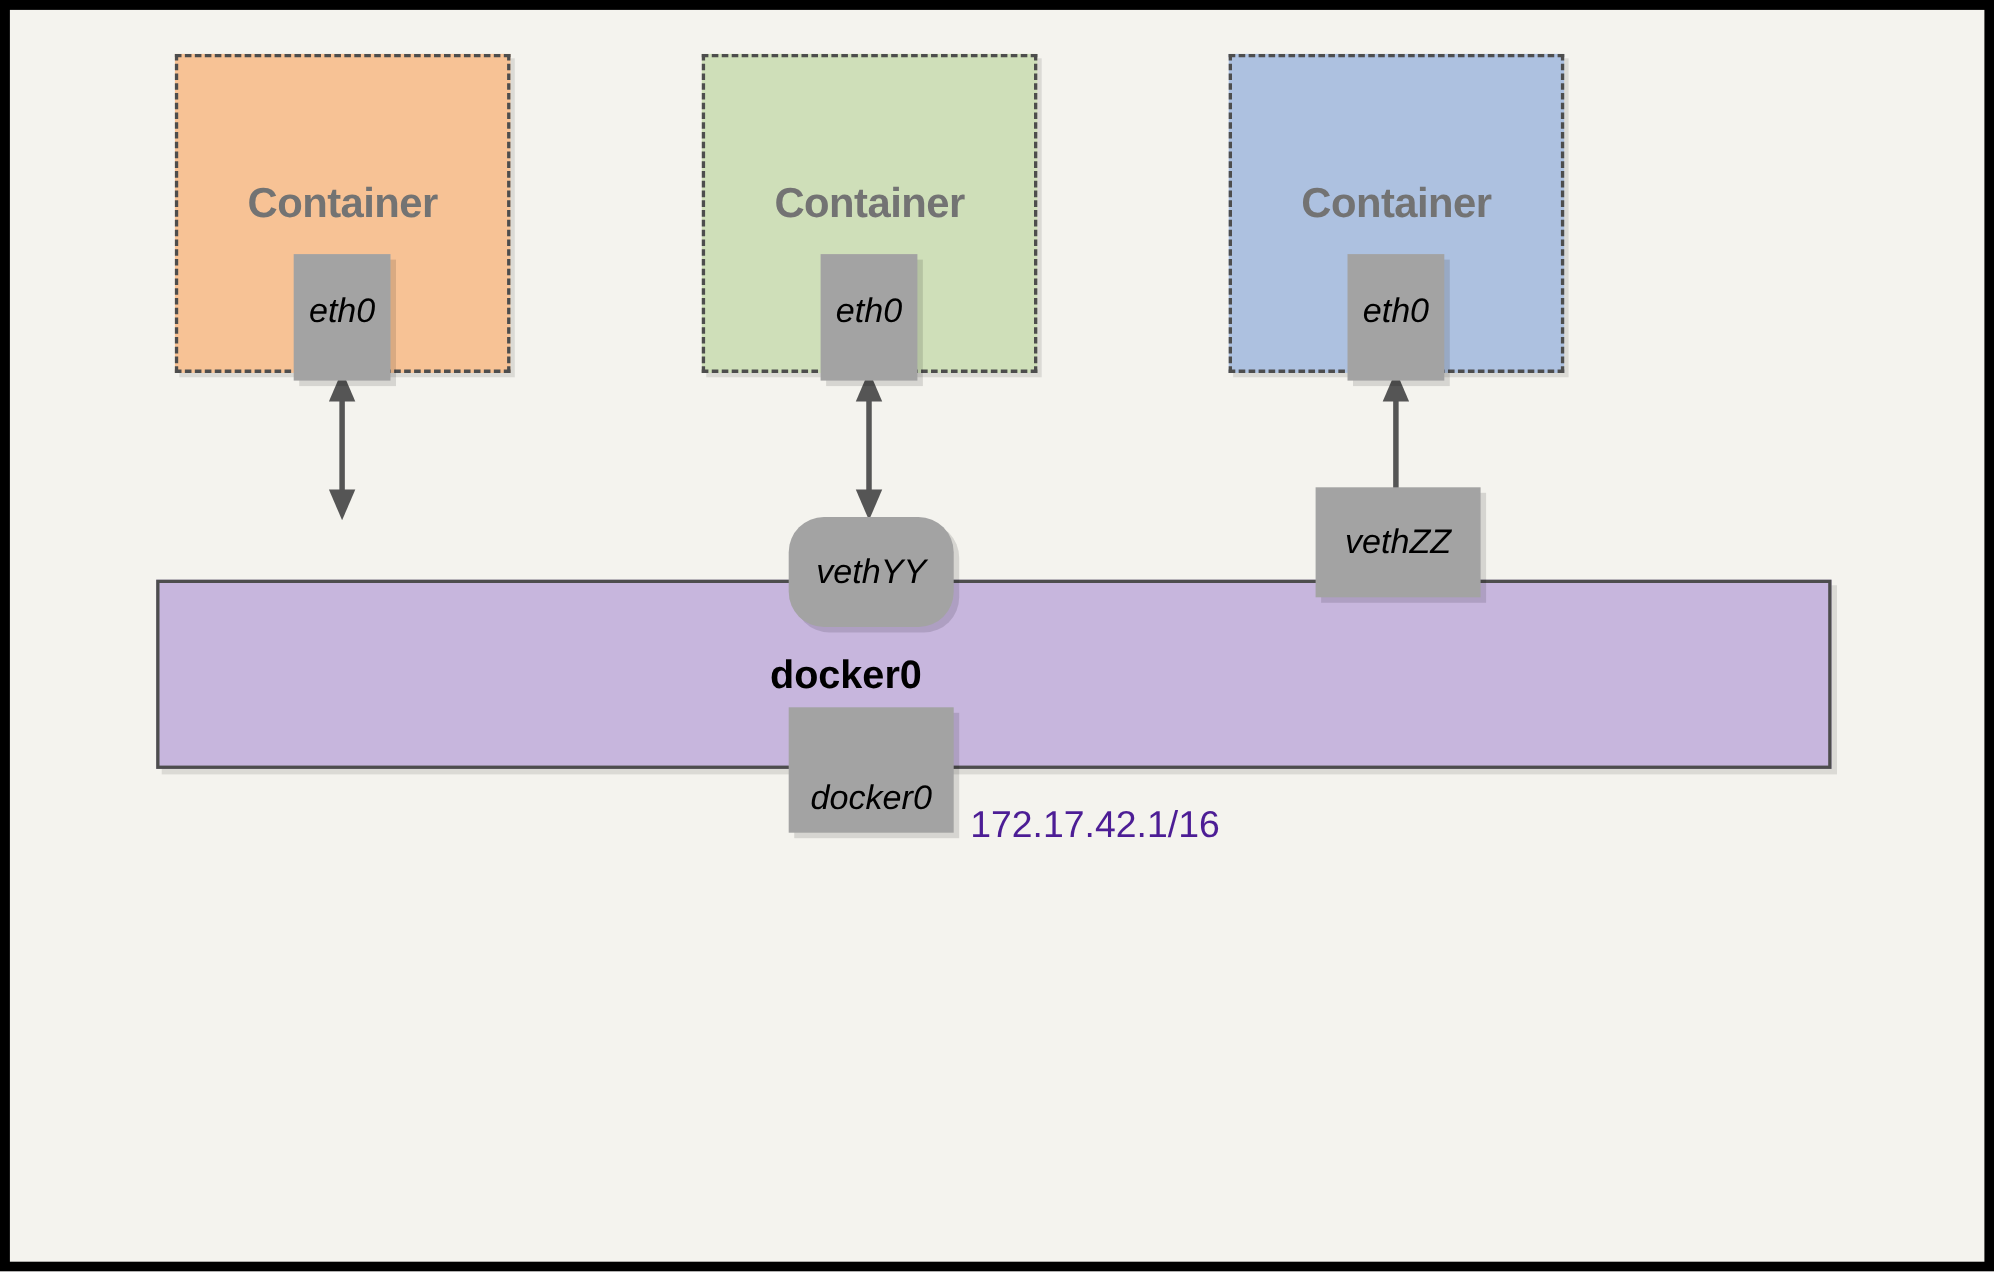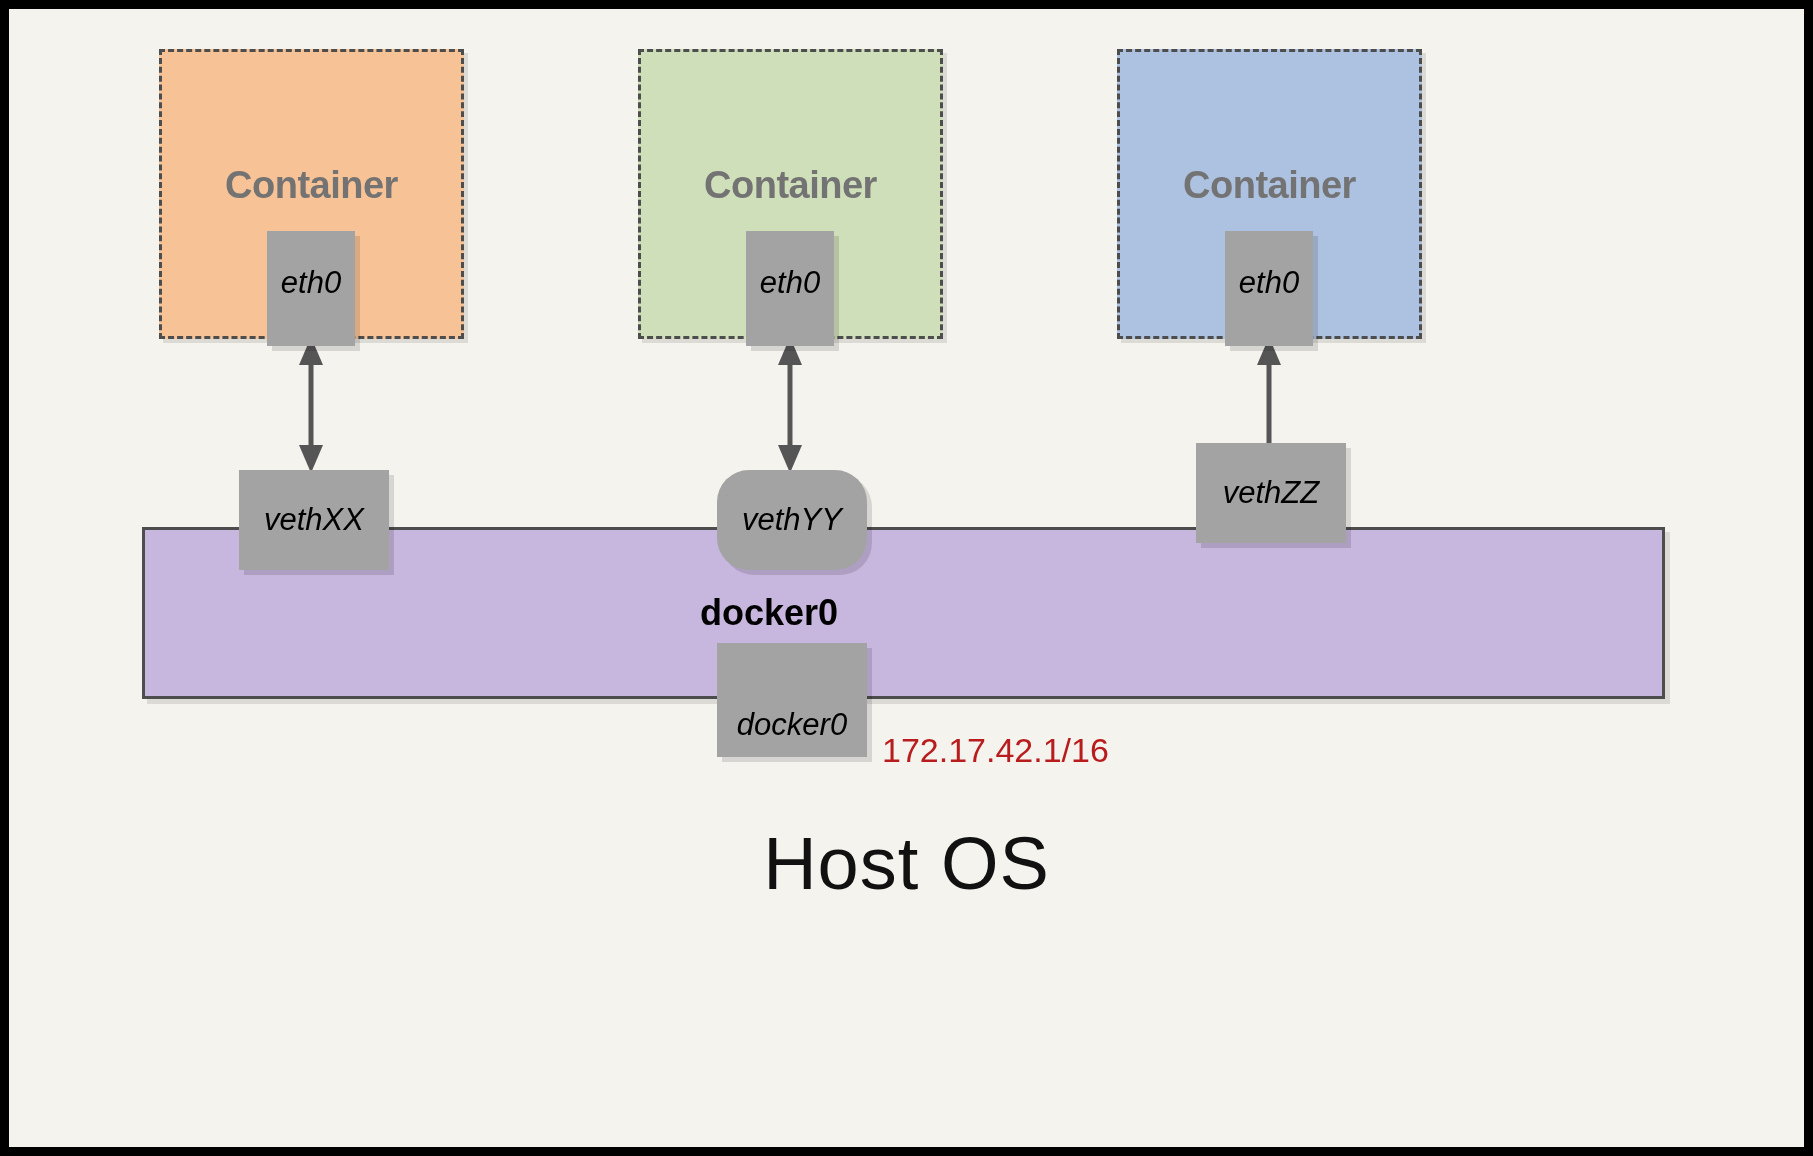--- a/index.html
+++ b/index.html
@@ -87,21 +87,21 @@
   
   .arrow {
     position: absolute;
     z-index: 4;
   }
 
   
   #ip-label {
     position: absolute;
     font-size: 34px;
-    color: #b91c1c;
+    color: #4c1d95;
     white-space: nowrap;
     z-index: 7;
   }
 
   
   #host-os-label {
     position: absolute;
     left: 0;
     right: 0;
     text-align: center;
@@ -124,21 +124,20 @@
     <div class="container-box" style="left:150px; top:40px; width:305px; height:290px; background:#f7c295;"></div>
     <div class="container-title" style="left:150px; top:155px; width:305px;">Container</div>
     <div class="note topalign" style="left:258px; top:222px; width:88px; height:115px;">eth0</div>
 
     <svg class="arrow" style="left:282px; top:326px; width:40px; height:140px;" viewBox="0 0 40 140">
       <line x1="20" y1="18" x2="20" y2="122" stroke="#555555" stroke-width="5"></line>
       <polygon points="20,2 32,30 8,30" fill="#555555"></polygon>
       <polygon points="20,138 32,110 8,110" fill="#555555"></polygon>
     </svg>
 
-    <div class="note" style="left:230px; top:461px; width:150px; height:100px;">vethXX</div>
 
     <div class="container-box" style="left:629px; top:40px; width:305px; height:290px; background:#cfdfb9;"></div>
     <div class="container-title" style="left:629px; top:155px; width:305px;">Container</div>
     <div class="note topalign" style="left:737px; top:222px; width:88px; height:115px;">eth0</div>
 
     <svg class="arrow" style="left:761px; top:326px; width:40px; height:140px;" viewBox="0 0 40 140">
       <line x1="20" y1="18" x2="20" y2="122" stroke="#555555" stroke-width="5"></line>
       <polygon points="20,2 32,30 8,30" fill="#555555"></polygon>
       <polygon points="20,138 32,110 8,110" fill="#555555"></polygon>
     </svg>
@@ -154,16 +153,15 @@
       <polygon points="20,2 32,30 8,30" fill="#555555"></polygon>
       <polygon points="20,138 32,110 8,110" fill="#555555"></polygon>
     </svg>
 
     <div class="note" style="left:1187px; top:434px; width:150px; height:100px;">vethZZ</div>
 
     <div class="note botalign" style="left:708px; top:634px; width:150px; height:114px;">docker0</div>
 
     <div id="ip-label" style="left:873px; top:722px;">172.17.42.1/16</div>
 
-    <div id="host-os-label" style="top:812px;">Host OS</div>
 
   </div>
 </div>
 
 </body></html>

